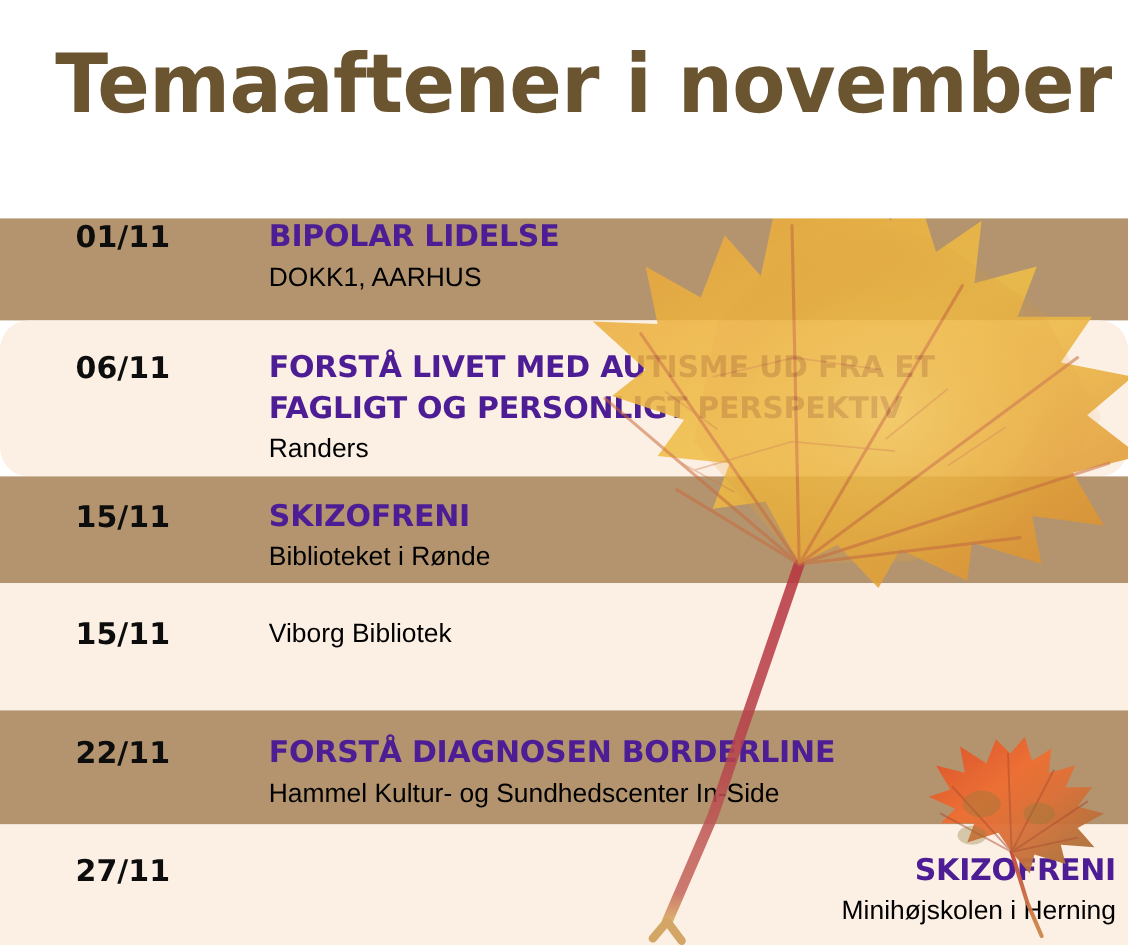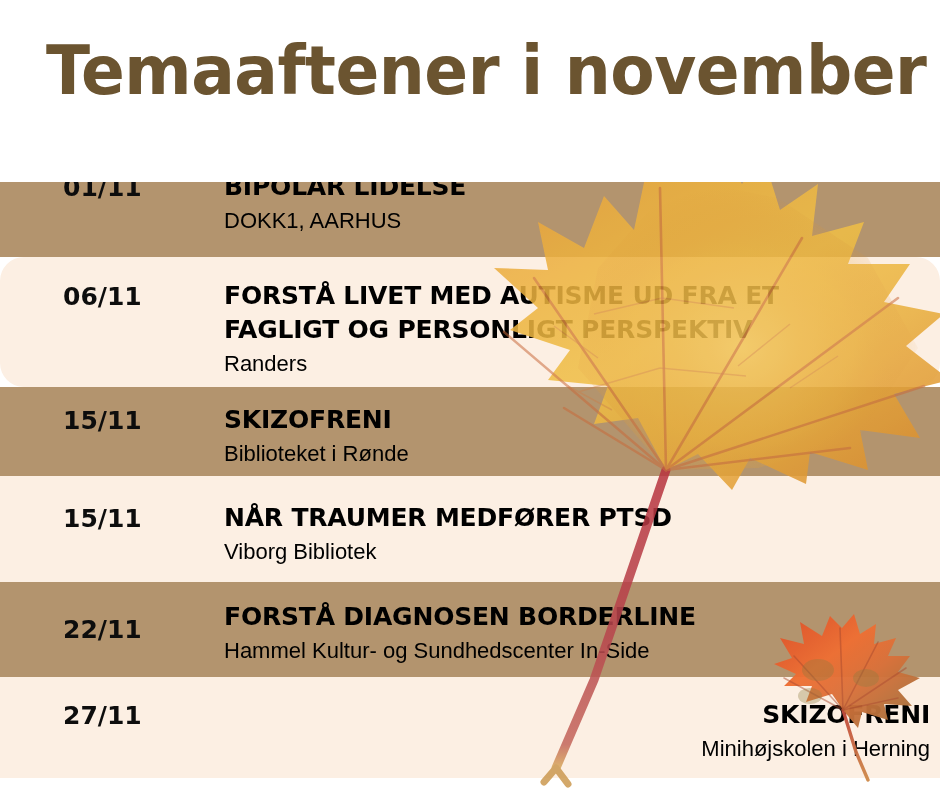--- a/index.html
+++ b/index.html
@@ -40,21 +40,21 @@
     color: #6b5430;
     white-space: nowrap;
     transform: scaleX(0.95);
     transform-origin: left top;
   }
 
   
   .rows {
     position: absolute;
     left: 0;
-    top: 148px;
+    top: 158px;
     width: 876px;
     height: 630px;
     z-index: 1;
   }
   .row {
     position: absolute;
     left: 0;
     width: 940px;
     box-sizing: border-box;
   }
@@ -75,21 +75,21 @@
   .row-body {
     position: absolute;
     left: 224px;
     right: 10px;
   }
   .row-title {
     font-family: "DejaVu Sans", sans-serif;
     font-weight: 700;
     font-size: 25px;
     line-height: 34px;
-    color: #000000;
+    color: #4c1d95;
     letter-spacing: -0.2px;
     white-space: nowrap;
   }
   .row-venue {
     font-family: "Liberation Sans", sans-serif;
     font-weight: 400;
     font-size: 22px;
     line-height: 30px;
     color: #000000;
     letter-spacing: 0px;
@@ -244,27 +244,26 @@
       <div class="row-date" style="top:19px;">15/11</div>
       <div class="row-body" style="top:16px;">
         <div class="row-title">SKIZOFRENI</div>
         <div class="row-venue">Biblioteket i Rønde</div>
       </div>
     </div>
 
     <div class="row cream" style="top:328px;height:106px;">
       <div class="row-date" style="top:28px;">15/11</div>
       <div class="row-body" style="top:25px;">
-        <div class="row-title">NÅR TRAUMER MEDFØRER PTSD</div>
         <div class="row-venue">Viborg Bibliotek</div>
       </div>
     </div>
 
     <div class="row brown" style="top:434px;height:95px;">
-      <div class="row-date" style="top:21px;margin-top:12px;">22/11</div>
+      <div class="row-date" style="top:21px;">22/11</div>
       <div class="row-body" style="top:18px;">
         <div class="row-title">FORSTÅ DIAGNOSEN BORDERLINE</div>
         <div class="row-venue">Hammel Kultur- og Sundhedscenter In-Side</div>
       </div>
     </div>
 
     <div class="row cream" style="top:529px;height:101px;text-align:right;">
       <div class="row-date" style="top:24px;">27/11</div>
       <div class="row-body" style="top:21px;">
         <div class="row-title">SKIZOFRENI</div>

